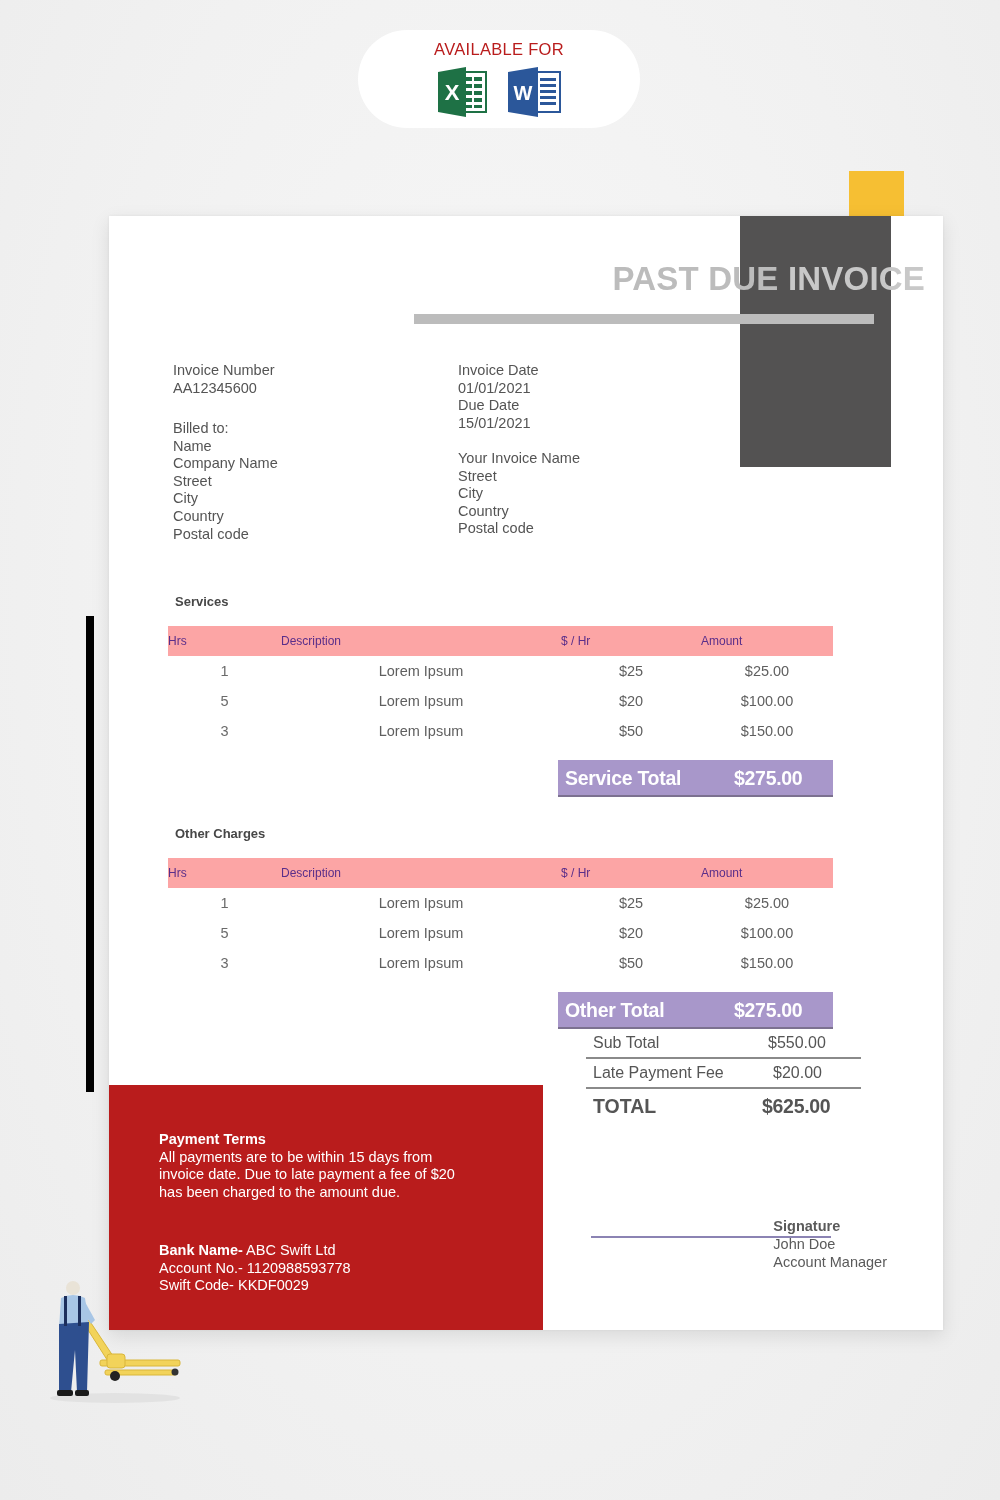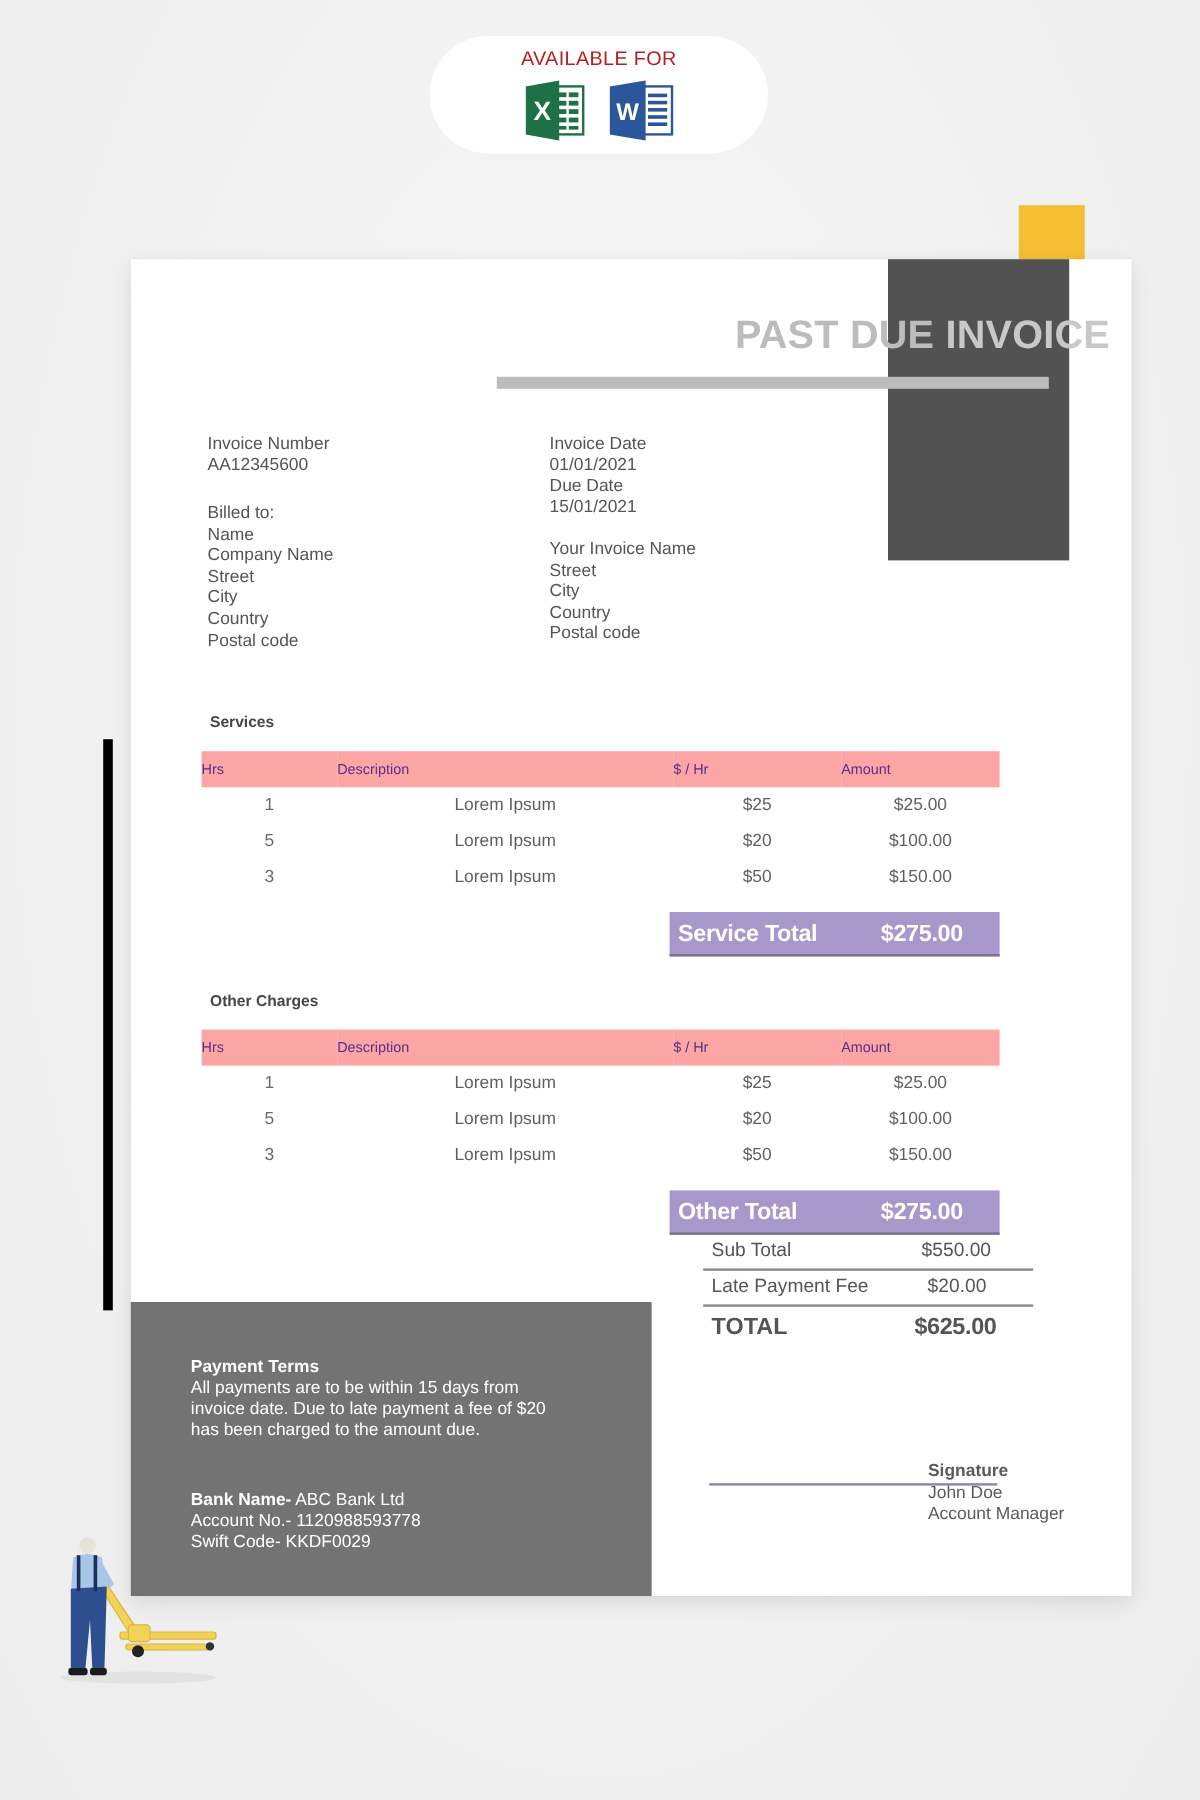--- a/index.html
+++ b/index.html
@@ -67,21 +67,21 @@
   .summary .row {
     position:relative; height:28px; border-bottom:2px solid #8a8a8a; color:#555; font-size:16px;
   }
   .summary .row .lbl { position:absolute; left:7px; top:5px; }
   .summary .row .val { position:absolute; left:182px; top:5px; }
   .summary .row.grand { border-bottom:none; height:34px; font-weight:700; font-size:19.5px; color:#555; }
   .summary .row.grand .lbl { top:6px; }
   .summary .row.grand .val { left:176px; top:6px; letter-spacing:-0.3px; }
 
   .purple-box {
-    position:absolute; left:0; top:869px; width:434px; height:245px; background:#737373;
+    position:absolute; left:0; top:869px; width:434px; height:245px; background:#b91c1c;
     color:#fff; font-size:14.5px; line-height:17.6px;
   }
   .purple-box .terms { position:absolute; left:50px; top:46px; }
   .purple-box .bank { position:absolute; left:50px; top:157px; }
   .purple-box b { font-weight:700; }
 
   .sig-line { position:absolute; left:482px; top:1020px; width:240px; height:2px; background:#8b83b3; }
   .sig { position:absolute; right:56px; top:1002px; text-align:left; color:#5a5a5a; font-size:14.5px; line-height:17.8px; }
   .sig .sig-title { font-weight:700; }
 
@@ -255,21 +255,21 @@
   </div>
 
   <div class="purple-box">
     <div class="terms">
       <div><b>Payment Terms</b></div>
       <div>All payments are to be within 15 days from</div>
       <div>invoice date. Due to late payment a fee of $20</div>
       <div>has been charged to the amount due.</div>
     </div>
     <div class="bank">
-      <div><b>Bank Name-</b><span> ABC Bank Ltd</span></div>
+      <div><b>Bank Name-</b><span> ABC Swift Ltd</span></div>
       <div>Account No.- 1120988593778</div>
       <div>Swift Code- KKDF0029</div>
     </div>
   </div>
 
   <div class="sig-line"></div>
   <div class="sig">
     <div class="sig-title">Signature</div>
     <div>John Doe</div>
     <div>Account Manager</div>

